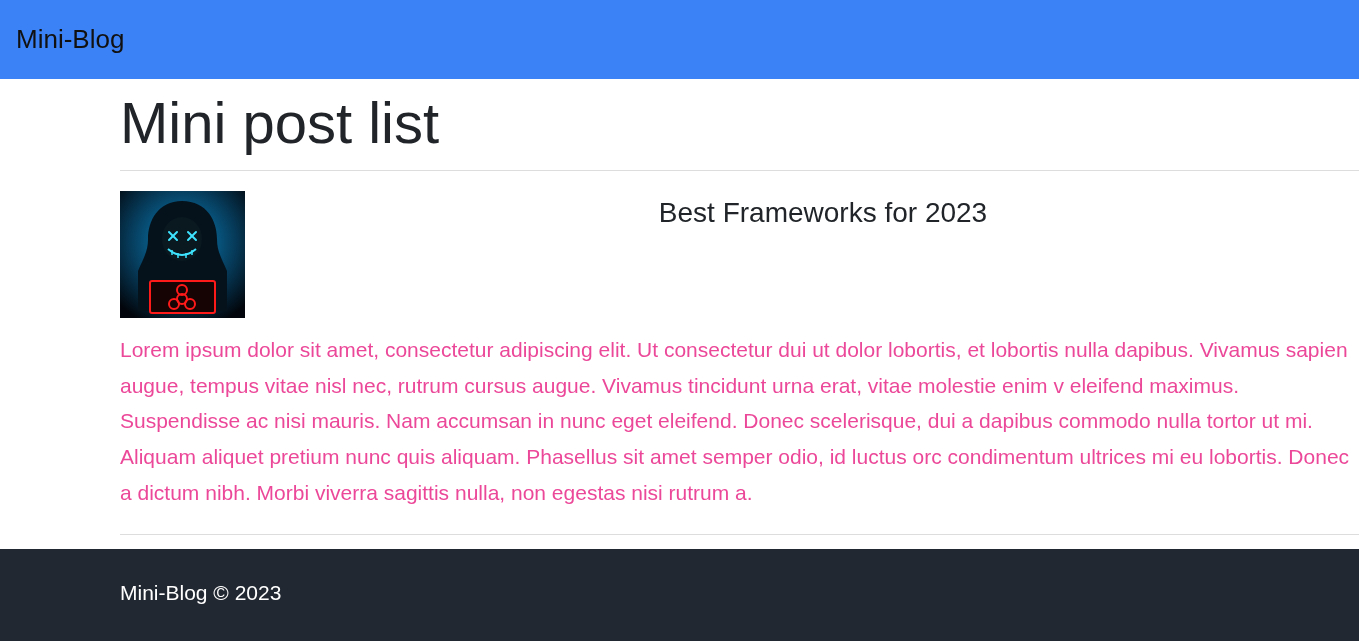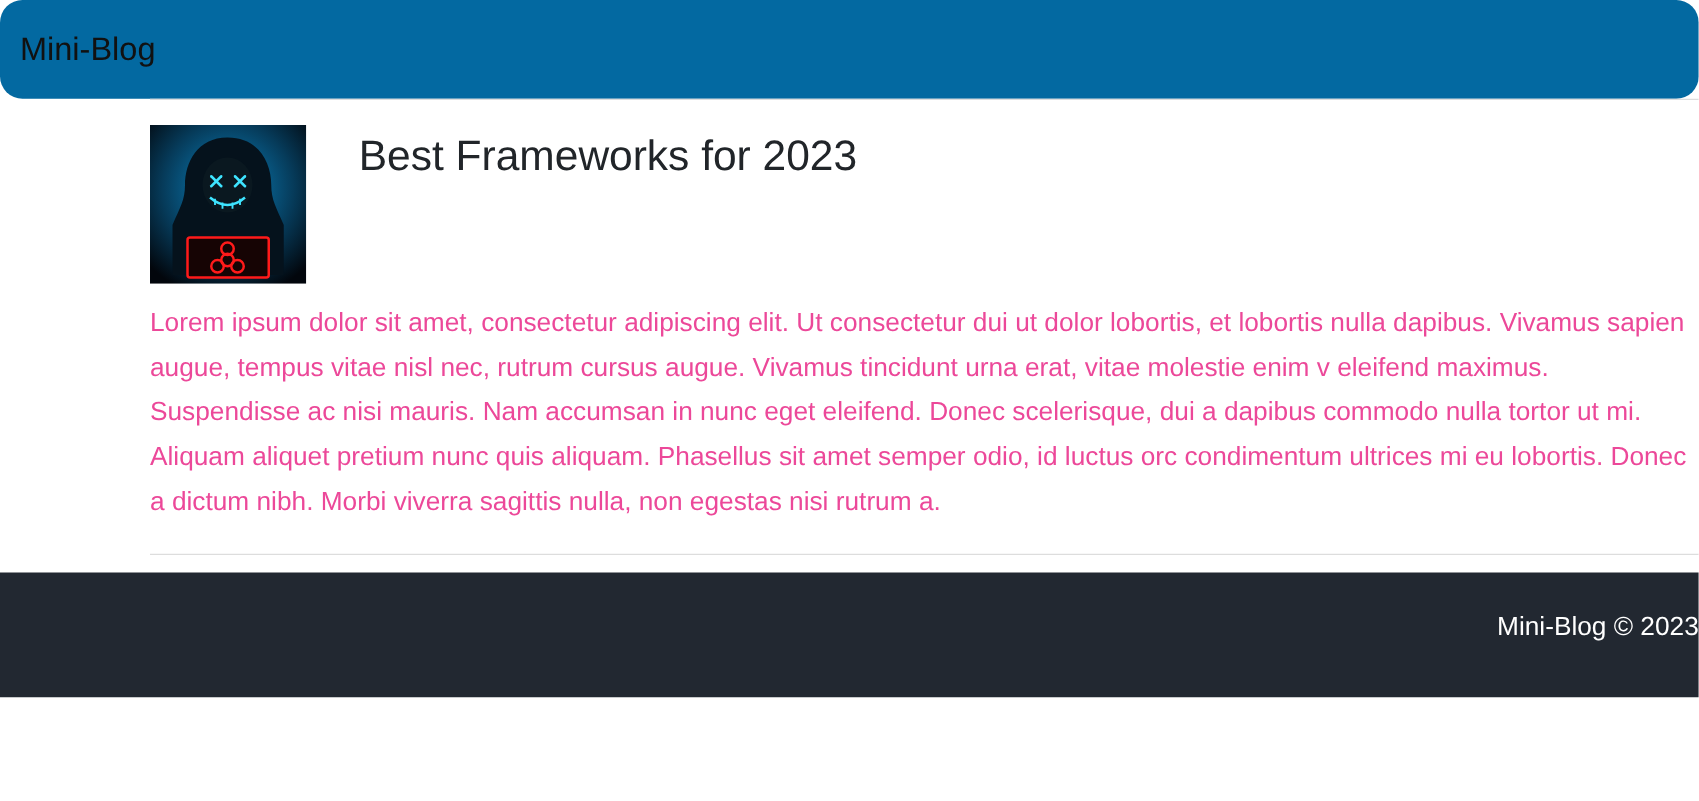--- a/index.html
+++ b/index.html
@@ -7,23 +7,22 @@
       padding: 0;
       box-sizing: border-box;
     }
     body {
       font-family: "Segoe UI", Tahoma, Geneva, Verdana, sans-serif;
       color: #212529;
       background: #fff;
       font-size: 16px;
     }
     .navbar {
-      background: #0369a1;
+      background: #3b82f6;
       padding: 24px 16px;
-      border-radius: 18px;
     }
     .navbar-brand {
       color: #111;
       font-size: 26px;
       font-weight: 400;
       text-decoration: none;
     }
     .container {
       max-width: 1240px;
       margin-left: 120px;
@@ -52,23 +51,24 @@
     .thumb {
       width: 125px;
       height: 127px;
       display: block;
     }
     .title-col {
       flex: 1;
       padding-left: 30px;
     }
     .post-title {
-      font-size: 34px;
+      font-size: 28px;
       font-weight: 400;
       margin-top: 6px;
+      text-align: center;
     }
     .post-body {
       margin-top: 14px;
       font-size: 21px;
       line-height: 1.7;
       color: #ec4899;
       white-space: normal;
       overflow: hidden;
     }
     hr.sep {
@@ -79,31 +79,31 @@
     }
     .footer {
       margin-top: 14px;
       background: #222831;
       color: #fff;
       padding: 32px 0 44px 0;
     }
     .footer .inner {
       margin-left: 120px;
       font-size: 21px;
-      text-align: right;
     }
   </style>
 </head>
 <body>
 
 <nav class="navbar">
   <a href="#" class="navbar-brand">Mini-Blog</a>
 </nav>
 
 <div class="container">
+  <h1 class="page-title">Mini post list</h1>
   <hr class="divider">
 
   <div class="post-row">
     <div class="thumb-col">
       <svg class="thumb" viewBox="0 0 125 127" aria-label="hacker-hoodie-thumbnail">
         <defs>
           <radialGradient id="bg" cx="50%" cy="40%" r="70%">
             <stop offset="0%" stop-color="#0b88c6"></stop>
             <stop offset="60%" stop-color="#063b5a"></stop>
             <stop offset="100%" stop-color="#02060c"></stop>

